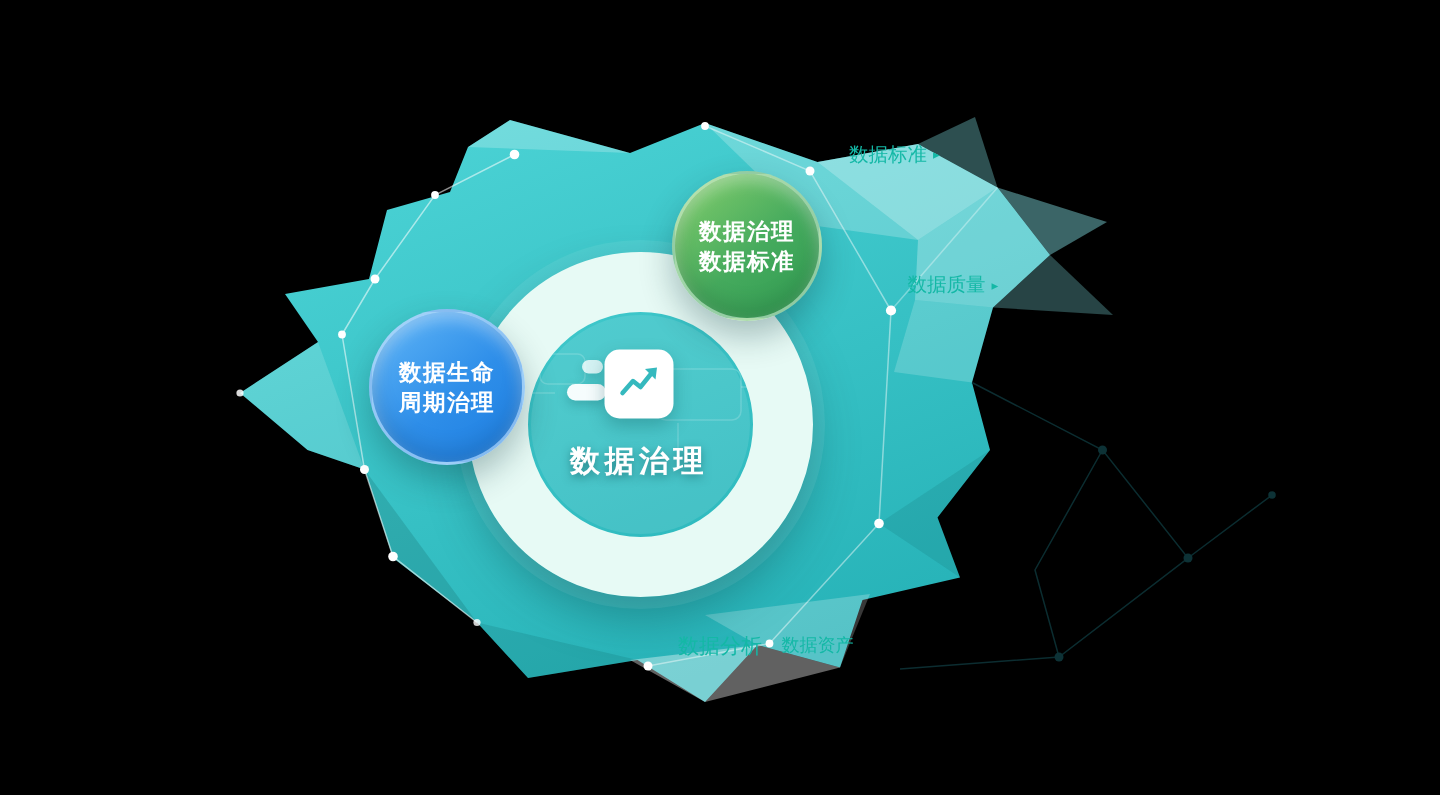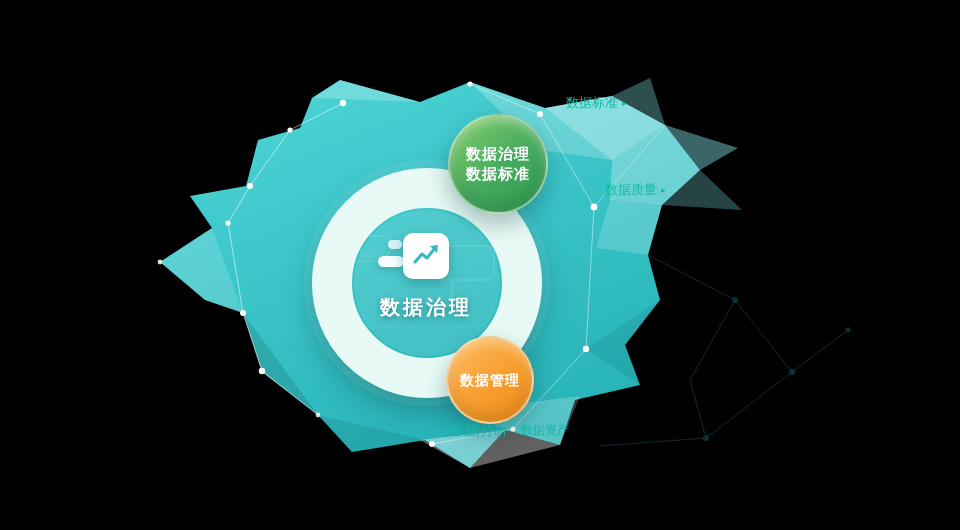--- a/index.html
+++ b/index.html
@@ -153,22 +153,23 @@
       <polygon points="19,5 27,4 26,12" fill="#35b9be"></polygon>
     </svg>
   </div>
 
   <div class="center-title">数据治理</div>
 
   <div class="bubble green">
     <span>数据治理</span>
     <span>数据标准</span>
   </div>
-  <div class="bubble orange">
-    <span>数据管理</span>
+  <div class="bubble blue">
+    <span>数据生命</span>
+    <span>周期治理</span>
   </div>
 
   <div class="sat s1">
     <span>数据标准</span><span class="arrow">▸</span>
   </div>
   <div class="sat s2">
     <span>数据质量</span><span class="arrow">▸</span>
   </div>
   <div class="sat s3">
     <span>数据资产</span>

